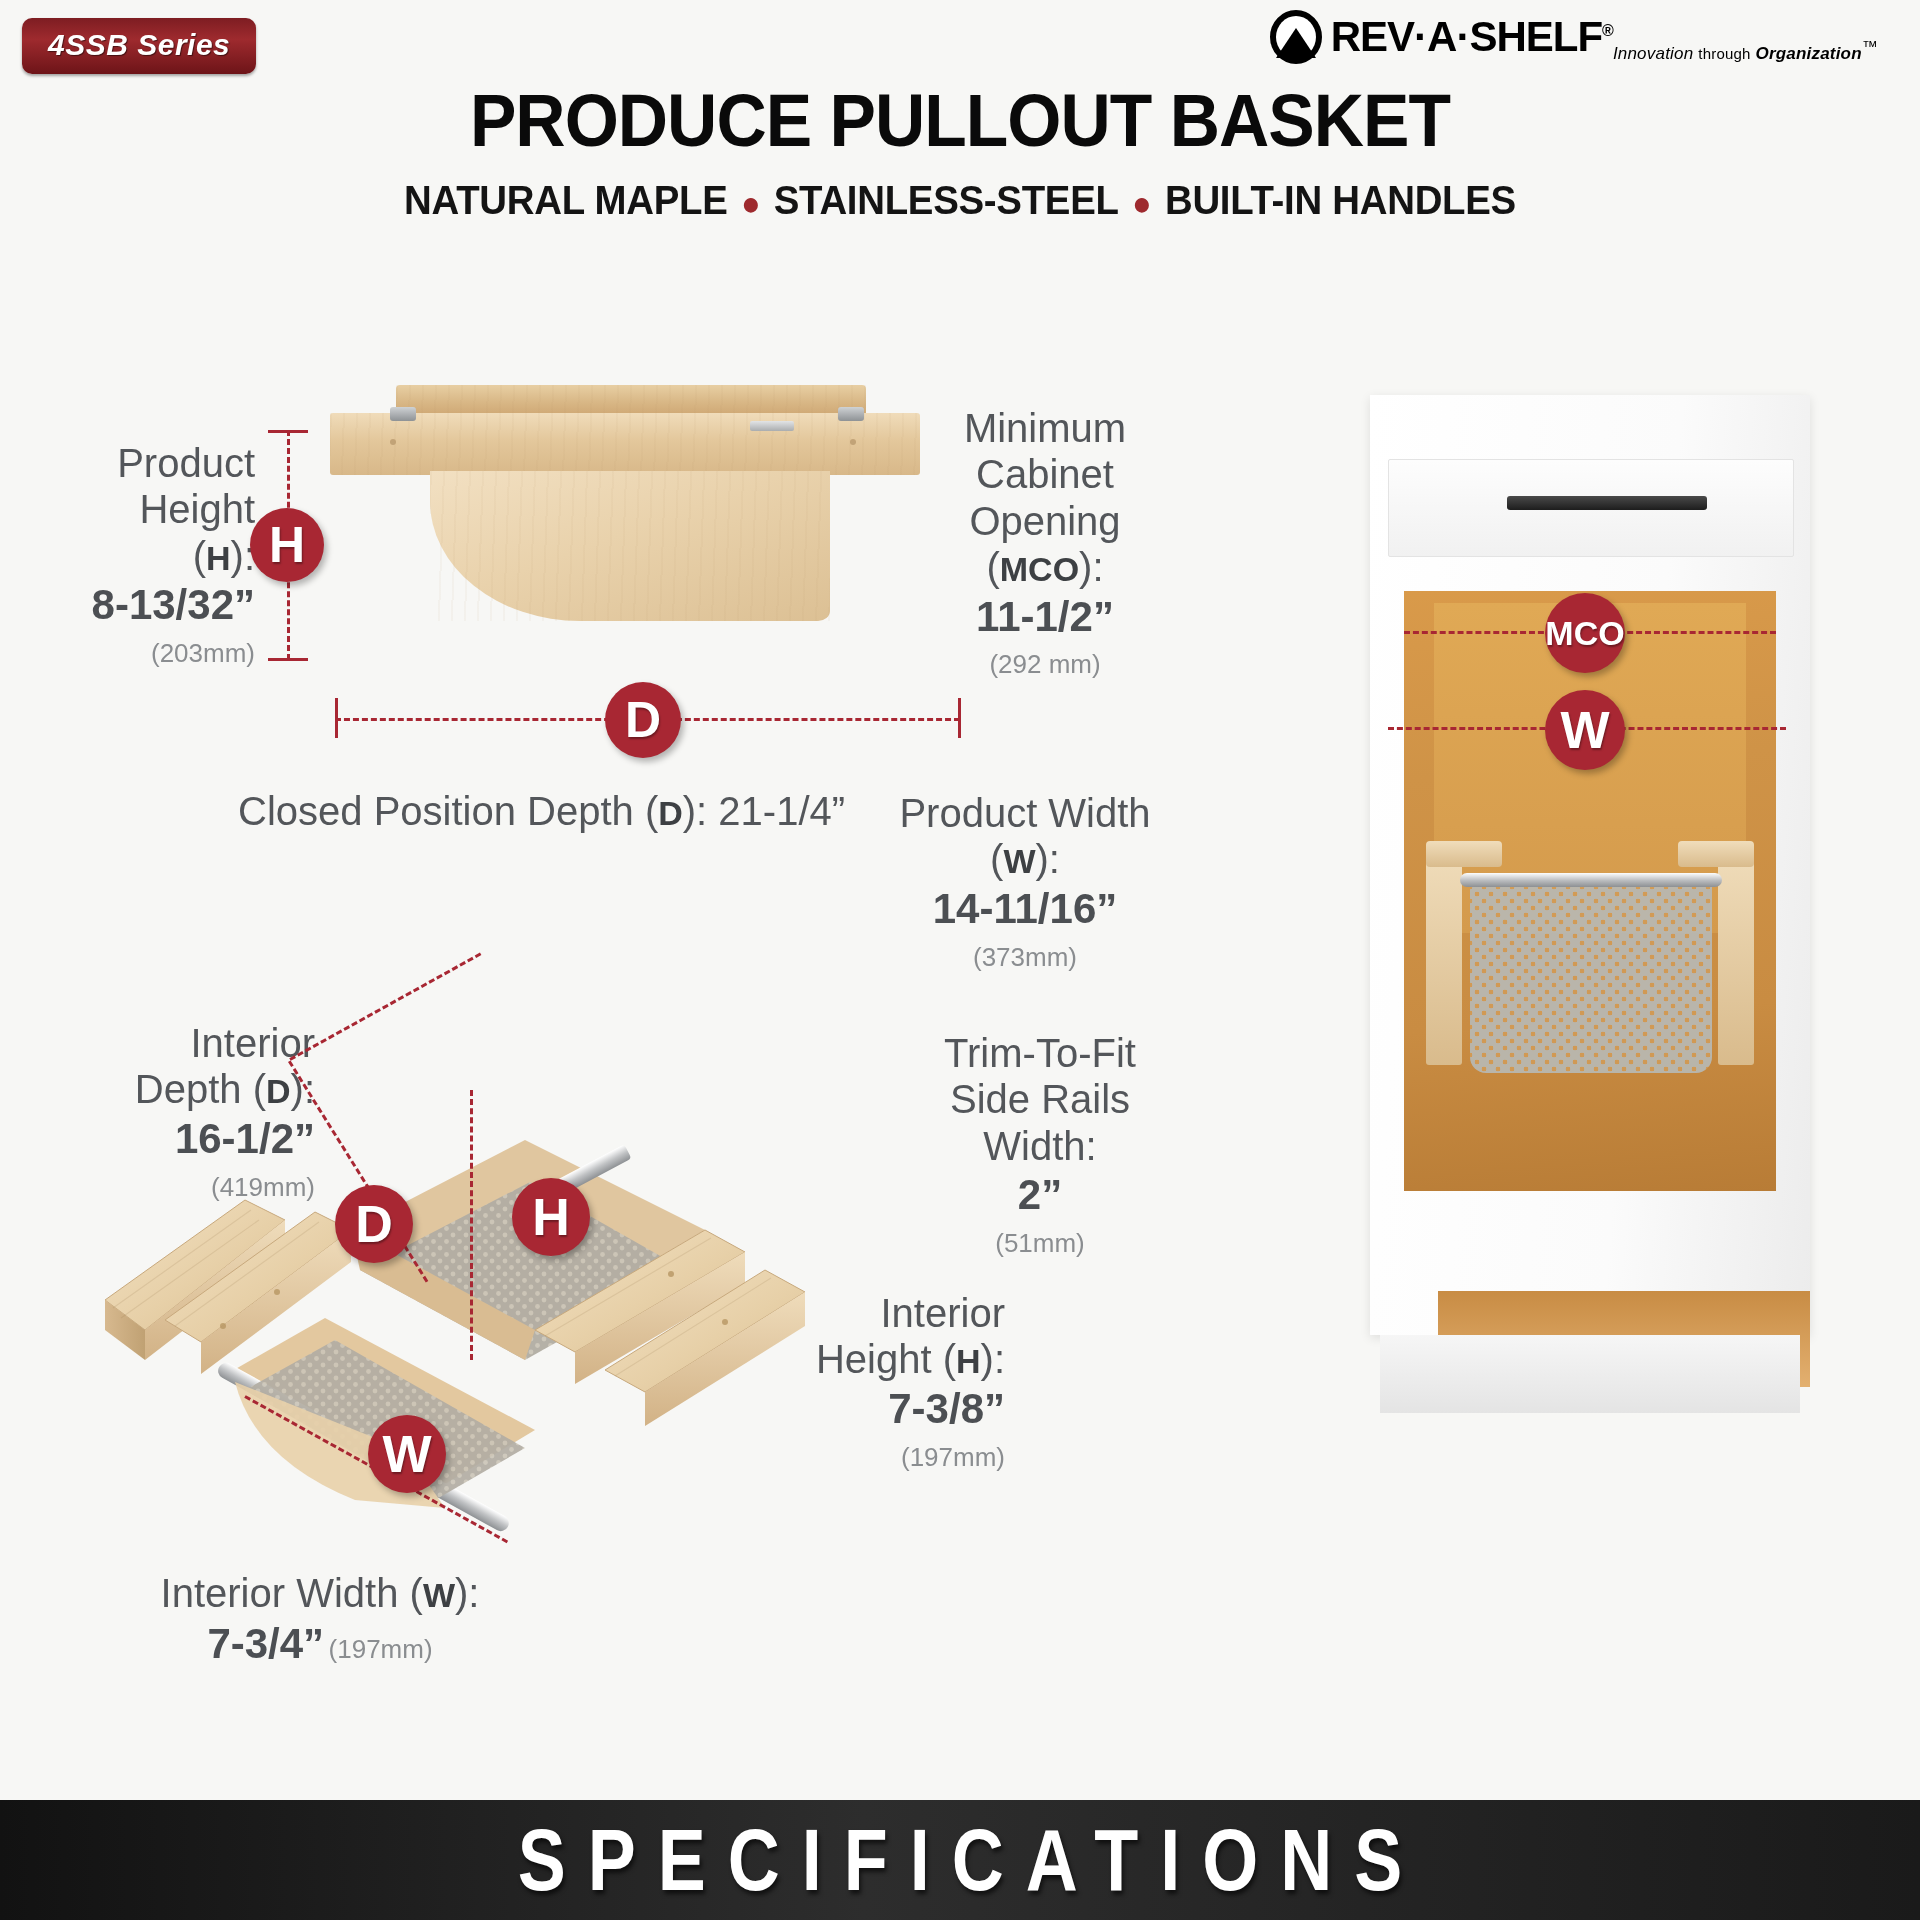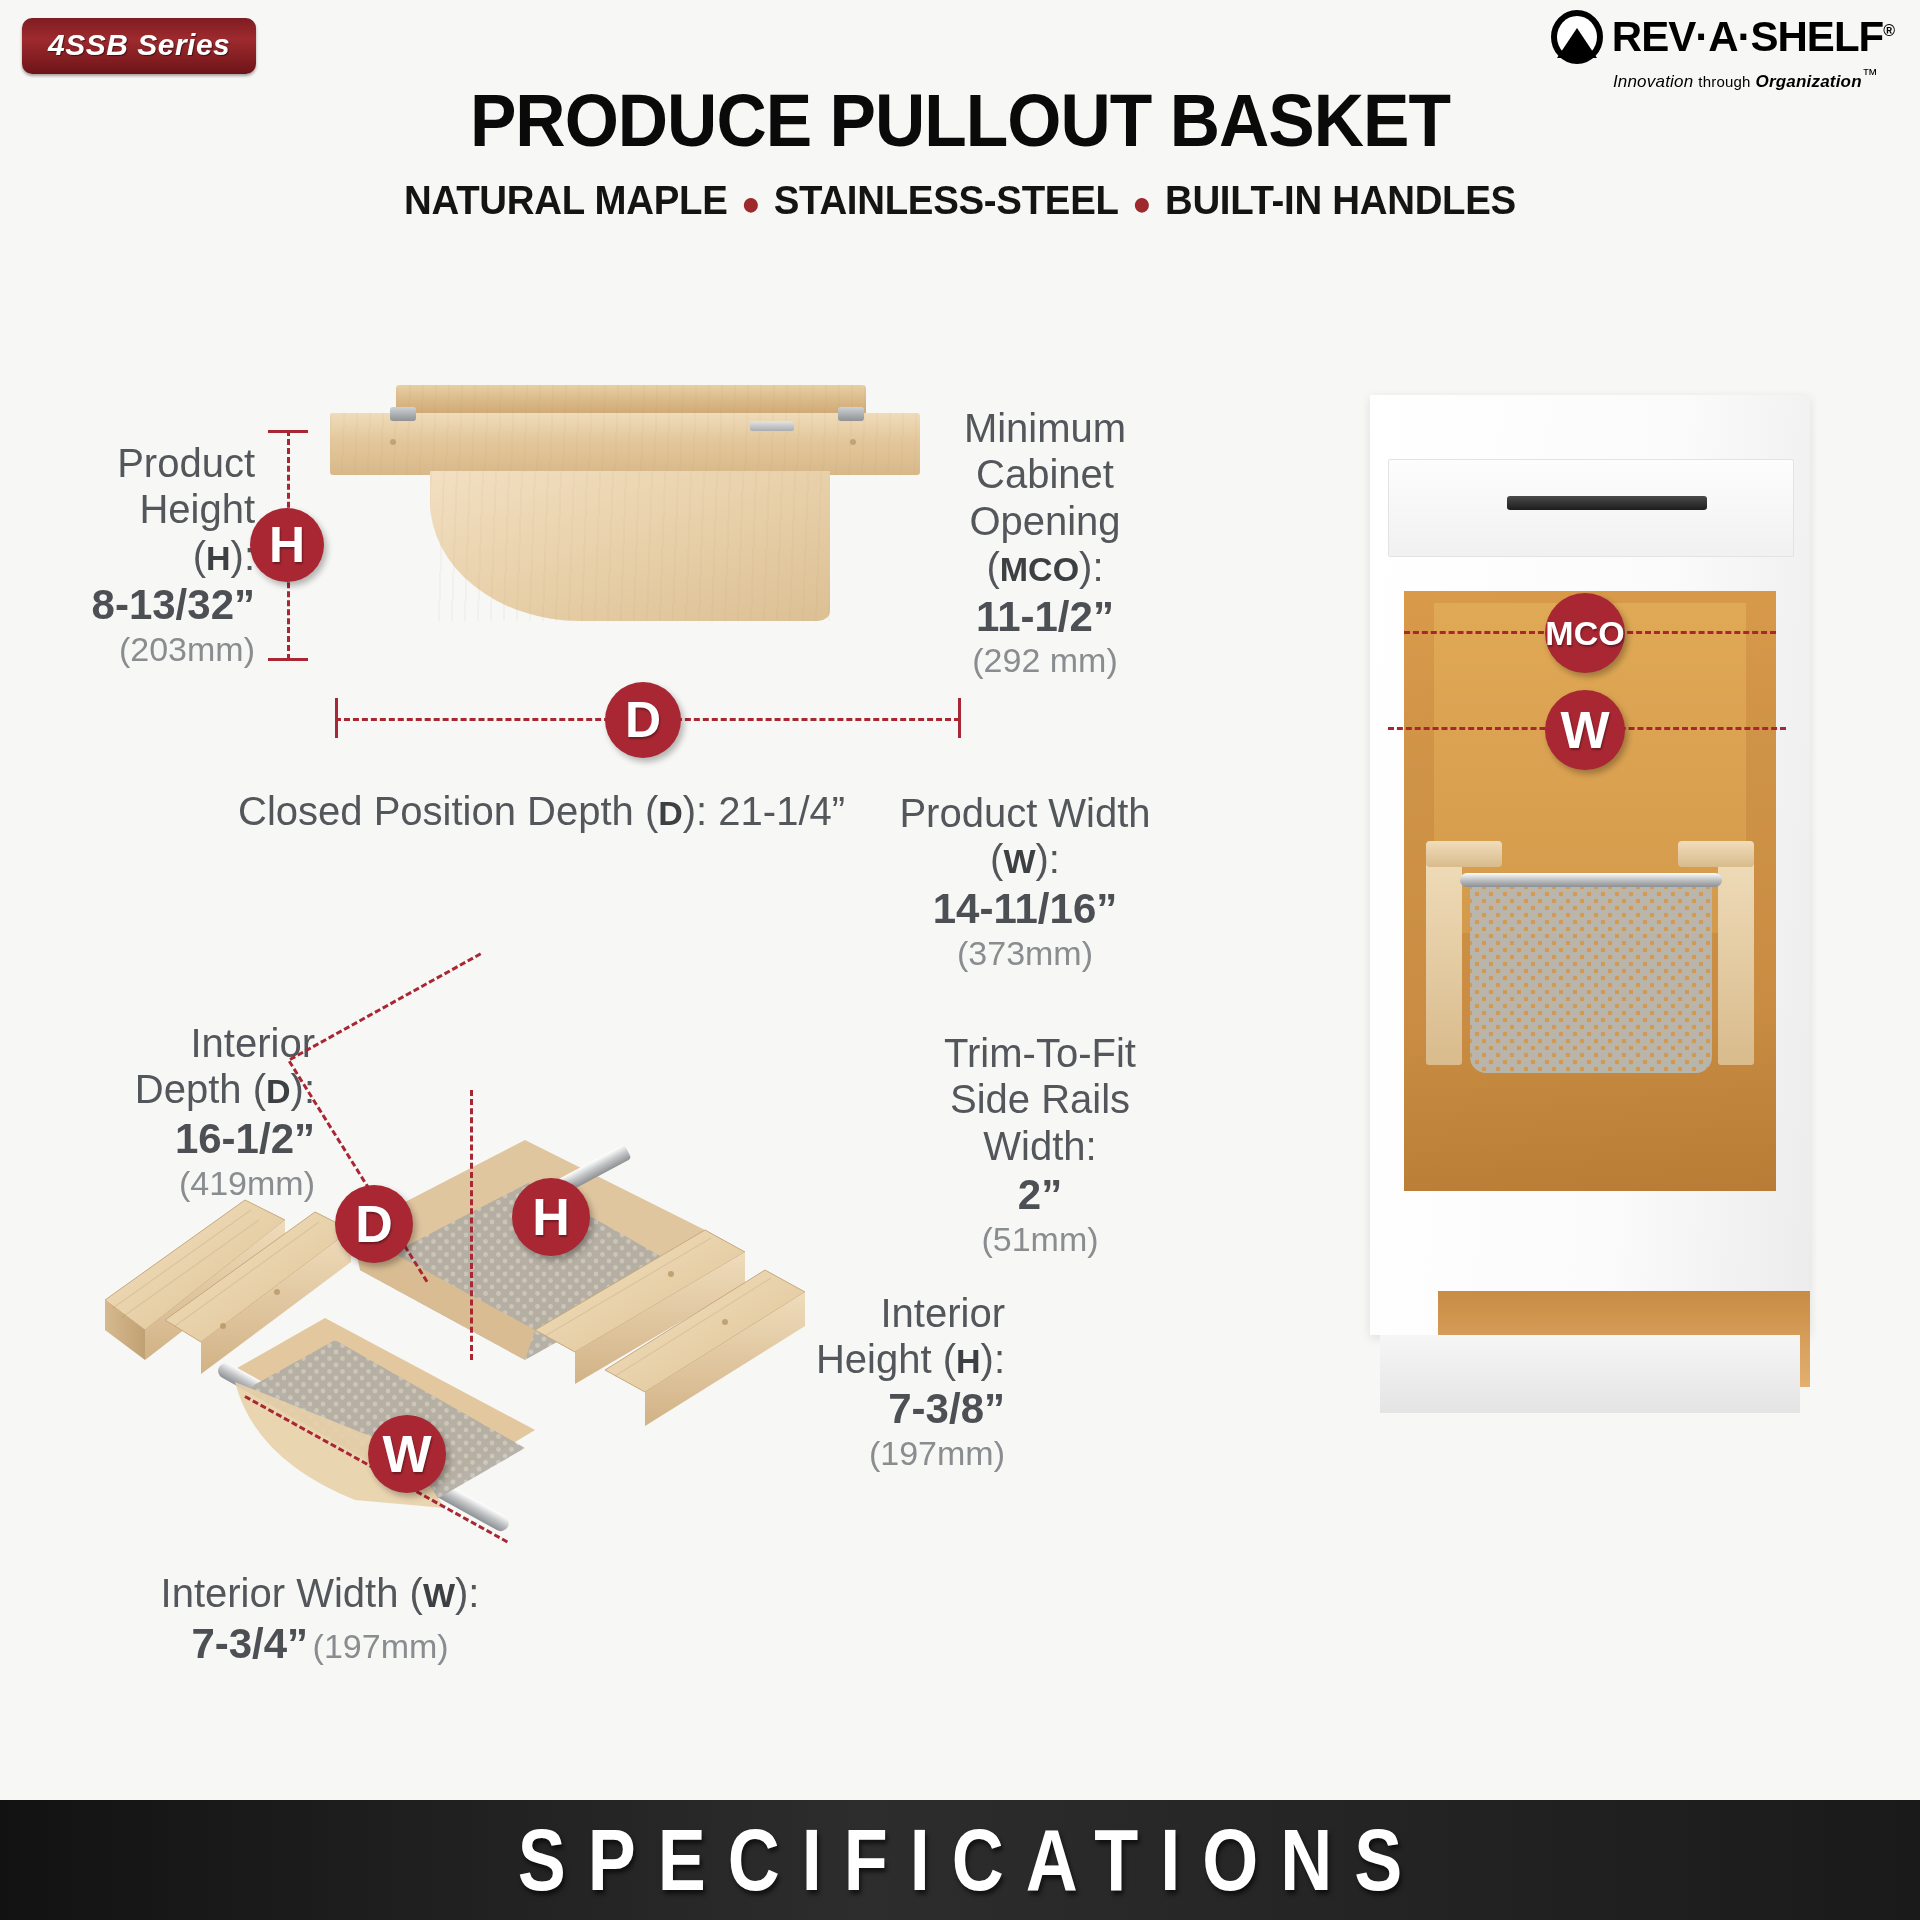--- a/index.html
+++ b/index.html
@@ -17,21 +17,21 @@
     padding:10px 26px 12px 26px;
     background:linear-gradient(180deg,#7e1d22 0%,#9e2a2e 38%,#6d1418 100%);
     border-radius:10px;
     box-shadow:0 2px 3px rgba(0,0,0,.35);
     color:#fff;font-style:italic;font-weight:bold;
     font-size:30px;letter-spacing:.5px;
     text-shadow:1px 1px 1px rgba(0,0,0,.5);
   }
   .logo{
     position:absolute;right:26px;top:10px;
-    display:flex;flex-direction:column;align-items:flex-end;
+    display:flex;flex-direction:row;align-items:flex-end;
   }
   .logo-row{display:flex;align-items:center;gap:8px;}
   .logo-mark{width:54px;height:54px;}
   .logo-word{
     font-weight:bold;font-size:42px;color:#000;
     letter-spacing:-1px;line-height:1;position:relative;
     font-family:"Liberation Sans", sans-serif;
   }
   .logo-reg{font-size:16px;vertical-align:super;}
   .logo-tag{
@@ -54,21 +54,21 @@
     font-size:40px;font-weight:bold;color:#141414;
     letter-spacing:-.3px;transform:scaleX(.96);
   }
   .subtitle .dot{color:#9e2a2e;font-size:34px;vertical-align:middle;padding:0 14px;}
 
   
   .spec{position:absolute;color:#53565a;line-height:1.16;}
   .spec .lbl{font-size:40px;font-weight:normal;color:#53565a;}
   .spec .lbl b{font-weight:bold;font-size:34px;color:#3d4043;}
   .spec .val{font-size:42px;font-weight:bold;color:#4c4f53;margin-top:2px;}
-  .spec .mm{font-size:34px;color:#8a8d90;font-weight:normal;}
+  .spec .mm{font-size:26px;color:#8a8d90;font-weight:normal;margin-top:8px;}
   .ta-r{text-align:right;}
   .ta-c{text-align:center;}
   .ta-l{text-align:left;}
 
   
   .badge{
     position:absolute;border-radius:50%;
     background:#a82733;
     color:#fff;font-weight:bold;
     display:flex;align-items:center;justify-content:center;

